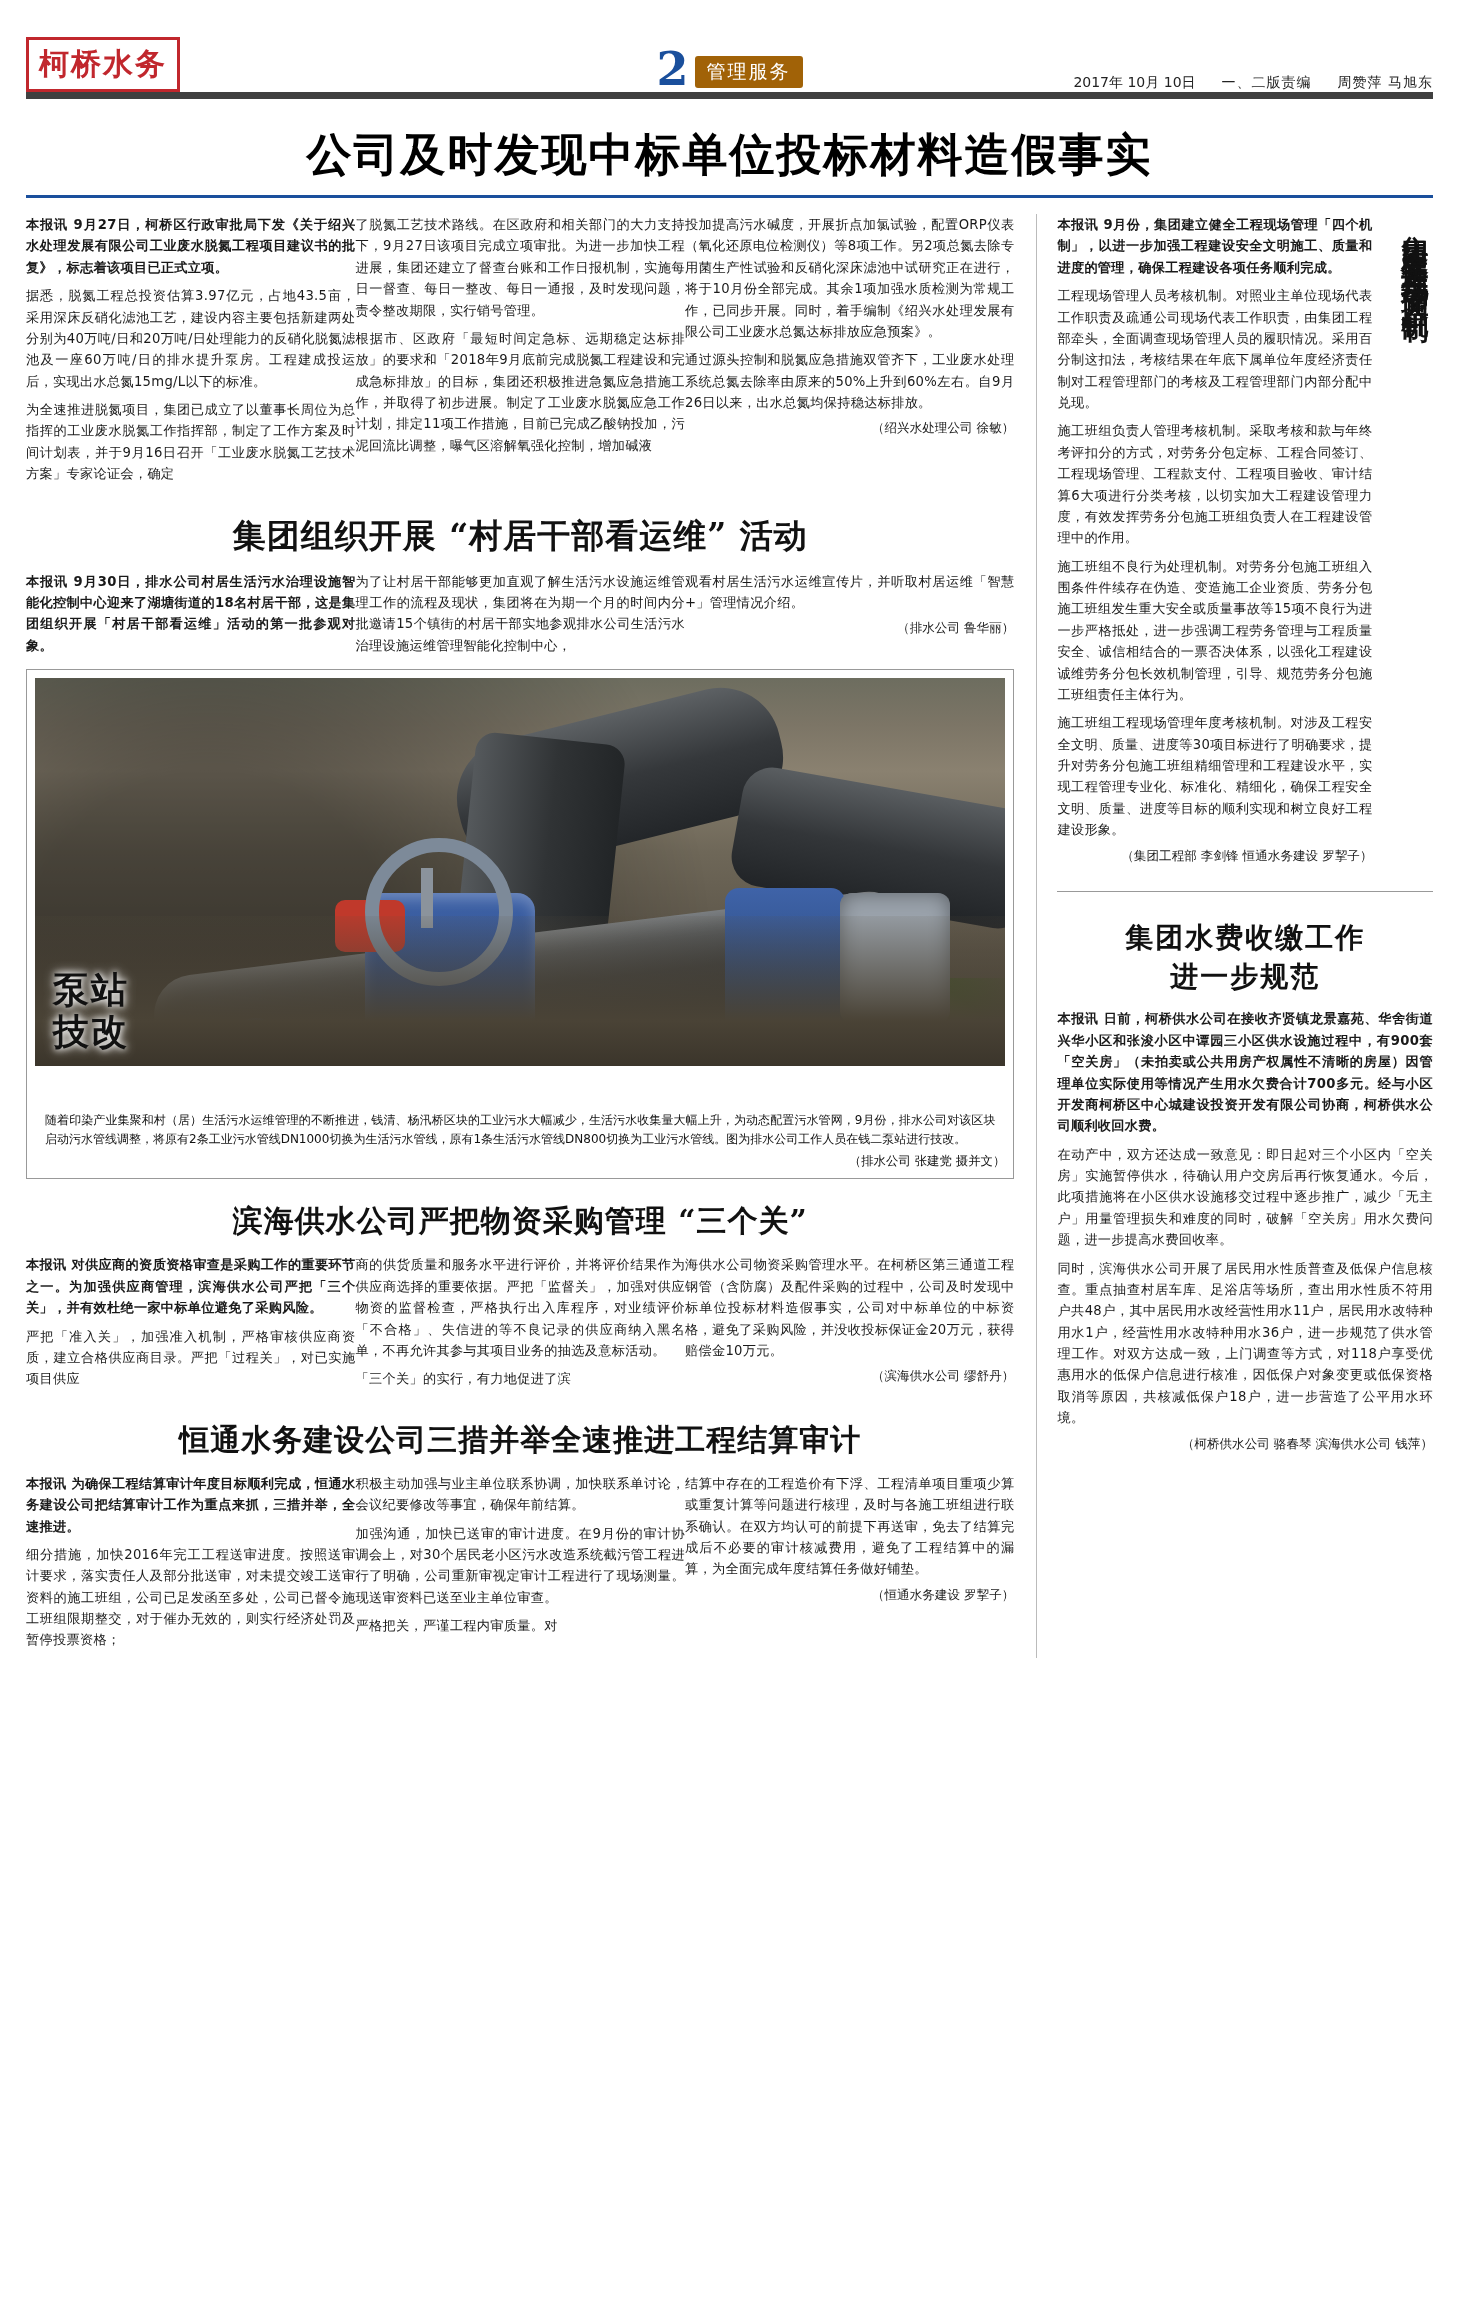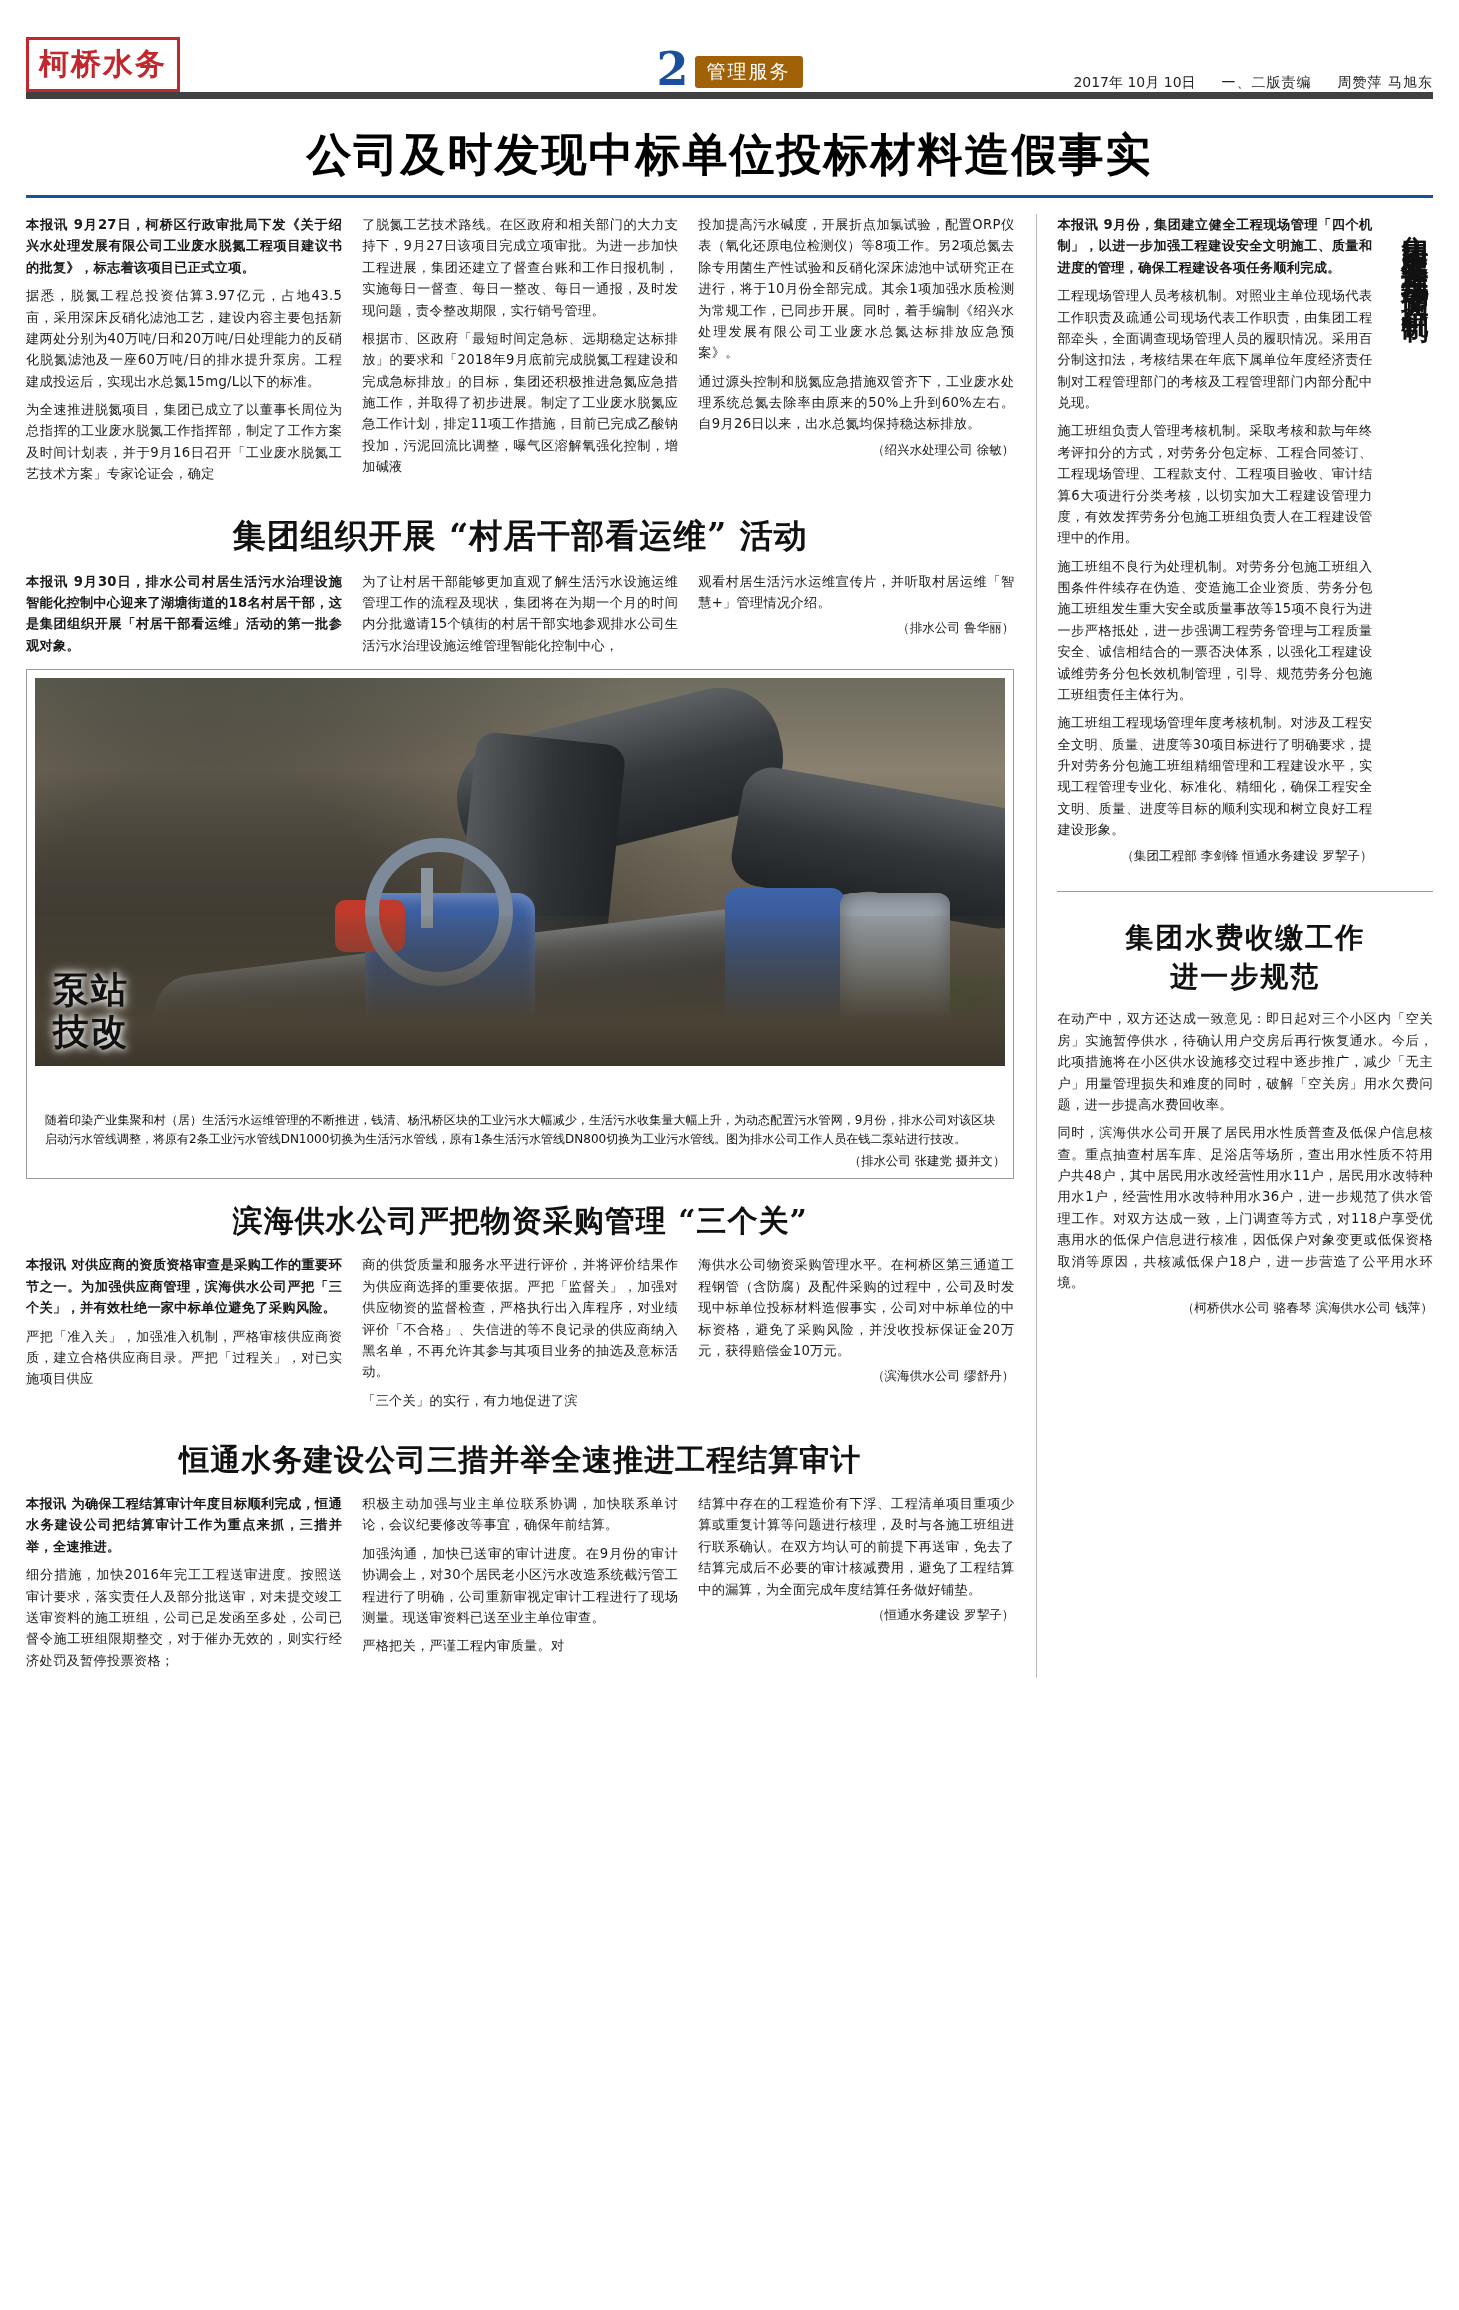--- a/index.html
+++ b/index.html
@@ -19,21 +19,21 @@
   
   .headline-1{font-family:"DejaVu Serif","Liberation Serif",serif;font-size:45px;font-weight:bold;letter-spacing:2px;
     text-align:center;margin:26px 0 6px 0;color:#000;}
   .rule-blue{border:0;border-top:3px solid #1a4f9c;margin:10px 0 16px 0;}
 
   
   .cols{display:flex;gap:22px;}
   .col-main{width:1000px;}
   .col-right{width:380px;border-left:1px solid #bbb;padding-left:20px;}
 
-  .three{display:flex;gap:20px;}
+  .three{display:flex;}
   .three > div{flex:1;}
 
   p.body{font-size:13.2px;line-height:1.62;text-align:justify;margin:0 0 7px 0;color:#1a1a1a;letter-spacing:0.3px;}
   .lead{font-weight:bold;}
   .sign{text-align:right;font-size:12.6px;margin-top:4px;color:#1a1a1a;}
 
   h2.head{font-family:"DejaVu Serif","Liberation Serif",serif;font-size:33px;font-weight:bold;letter-spacing:1px;
     text-align:center;margin:22px 0 12px 0;}
   h2.head.small{font-size:30px;}
 
@@ -222,19 +222,20 @@
           <p class="body">施工班组工程现场管理年度考核机制。对涉及工程安全文明、质量、进度等30项目标进行了明确要求，提升对劳务分包施工班组精细管理和工程建设水平，实现工程管理专业化、标准化、精细化，确保工程安全文明、质量、进度等目标的顺利实现和树立良好工程建设形象。</p>
           <p class="sign">（集团工程部  李剑锋  恒通水务建设  罗挈子）</p>
         </div>
         <div class="vhead">集团建立健全工程现场管理「四个机制」</div>
       </div>
 
       <hr class="rule-thin">
 
       <h3 class="rhead" style="white-space:pre-line;">集团水费收缴工作
 进一步规范</h3>
+      <p class="body lead">本报讯  日前，柯桥供水公司在接收齐贤镇龙景嘉苑、华舍街道兴华小区和张浚小区中谭园三小区供水设施过程中，有900套「空关房」（未拍卖或公共用房产权属性不清晰的房屋）因管理单位实际使用等情况产生用水欠费合计700多元。经与小区开发商柯桥区中心城建设投资开发有限公司协商，柯桥供水公司顺利收回水费。</p>
       <p class="body">在动产中，双方还达成一致意见：即日起对三个小区内「空关房」实施暂停供水，待确认用户交房后再行恢复通水。今后，此项措施将在小区供水设施移交过程中逐步推广，减少「无主户」用量管理损失和难度的同时，破解「空关房」用水欠费问题，进一步提高水费回收率。</p>
       <p class="body">同时，滨海供水公司开展了居民用水性质普查及低保户信息核查。重点抽查村居车库、足浴店等场所，查出用水性质不符用户共48户，其中居民用水改经营性用水11户，居民用水改特种用水1户，经营性用水改特种用水36户，进一步规范了供水管理工作。对双方达成一致，上门调查等方式，对118户享受优惠用水的低保户信息进行核准，因低保户对象变更或低保资格取消等原因，共核减低保户18户，进一步营造了公平用水环境。</p>
       <p class="sign">（柯桥供水公司  骆春琴  滨海供水公司  钱萍）</p>
     </div>
 
   </div>
 </div>
 
 </body></html>

